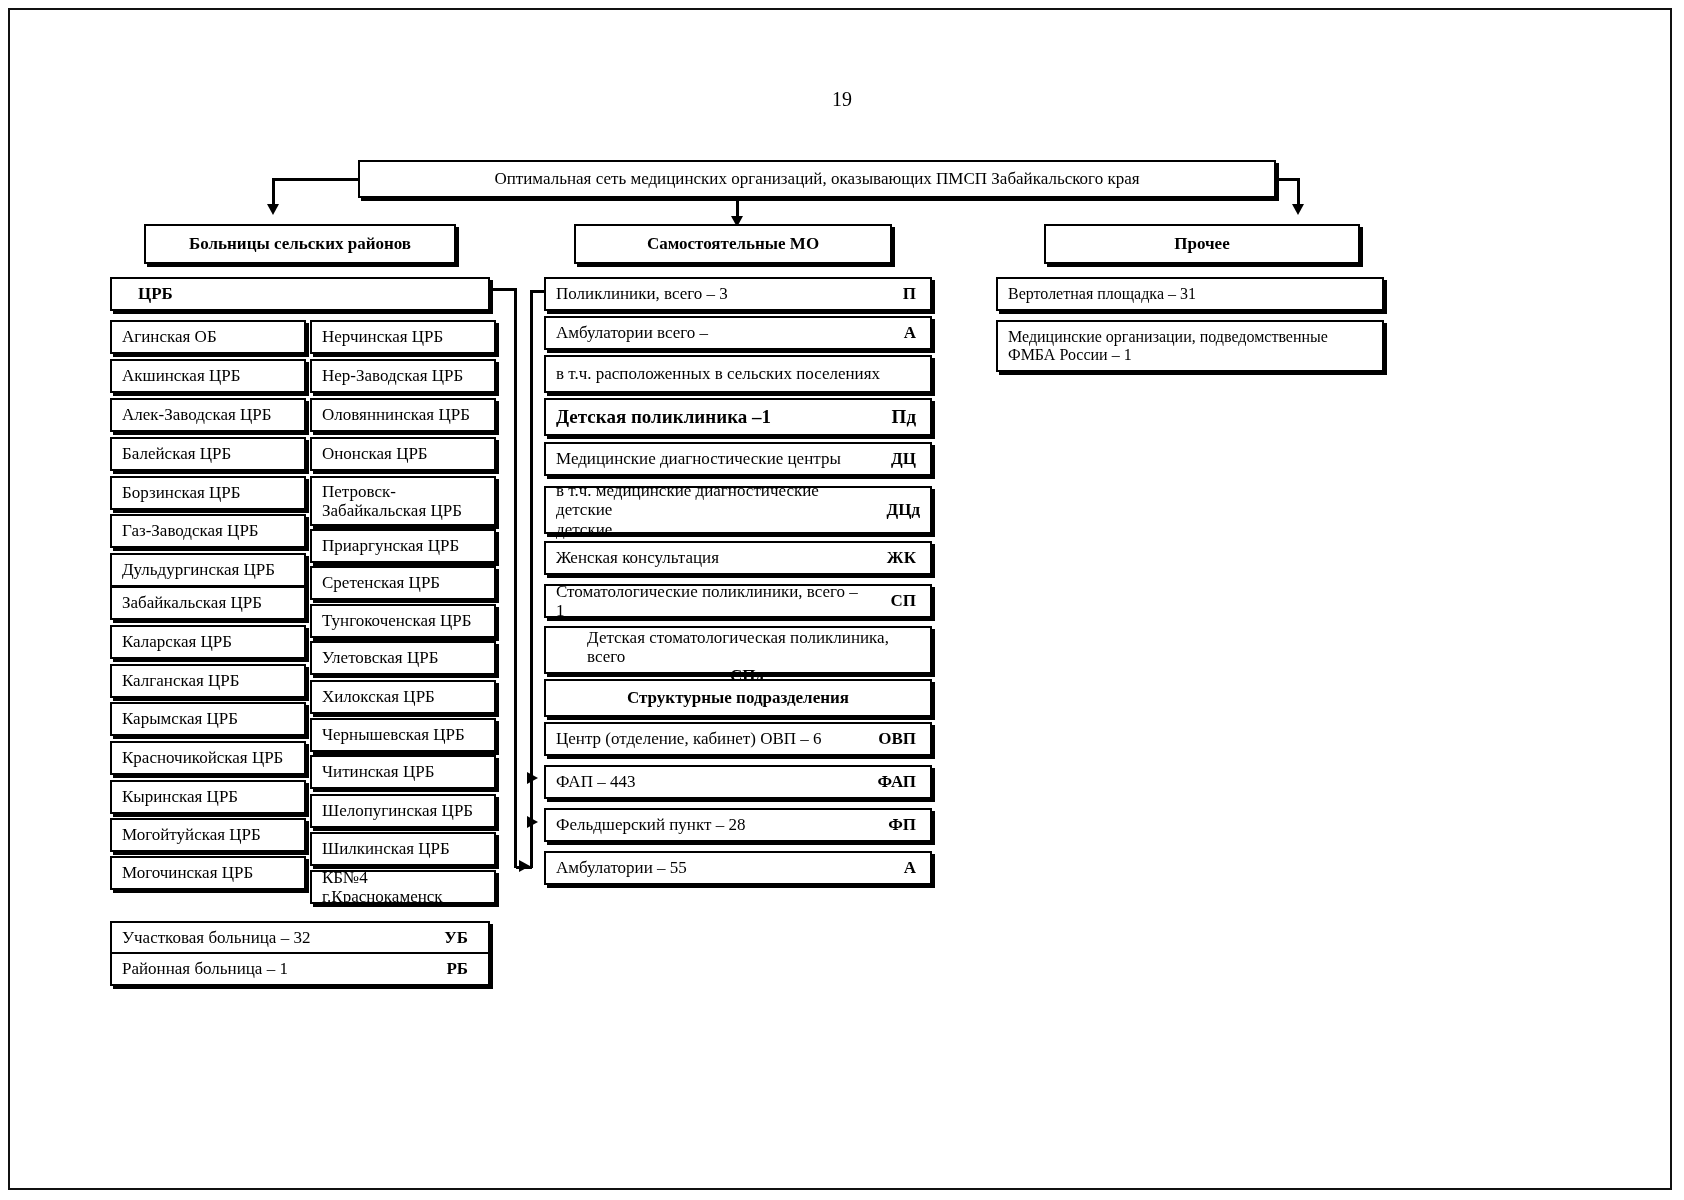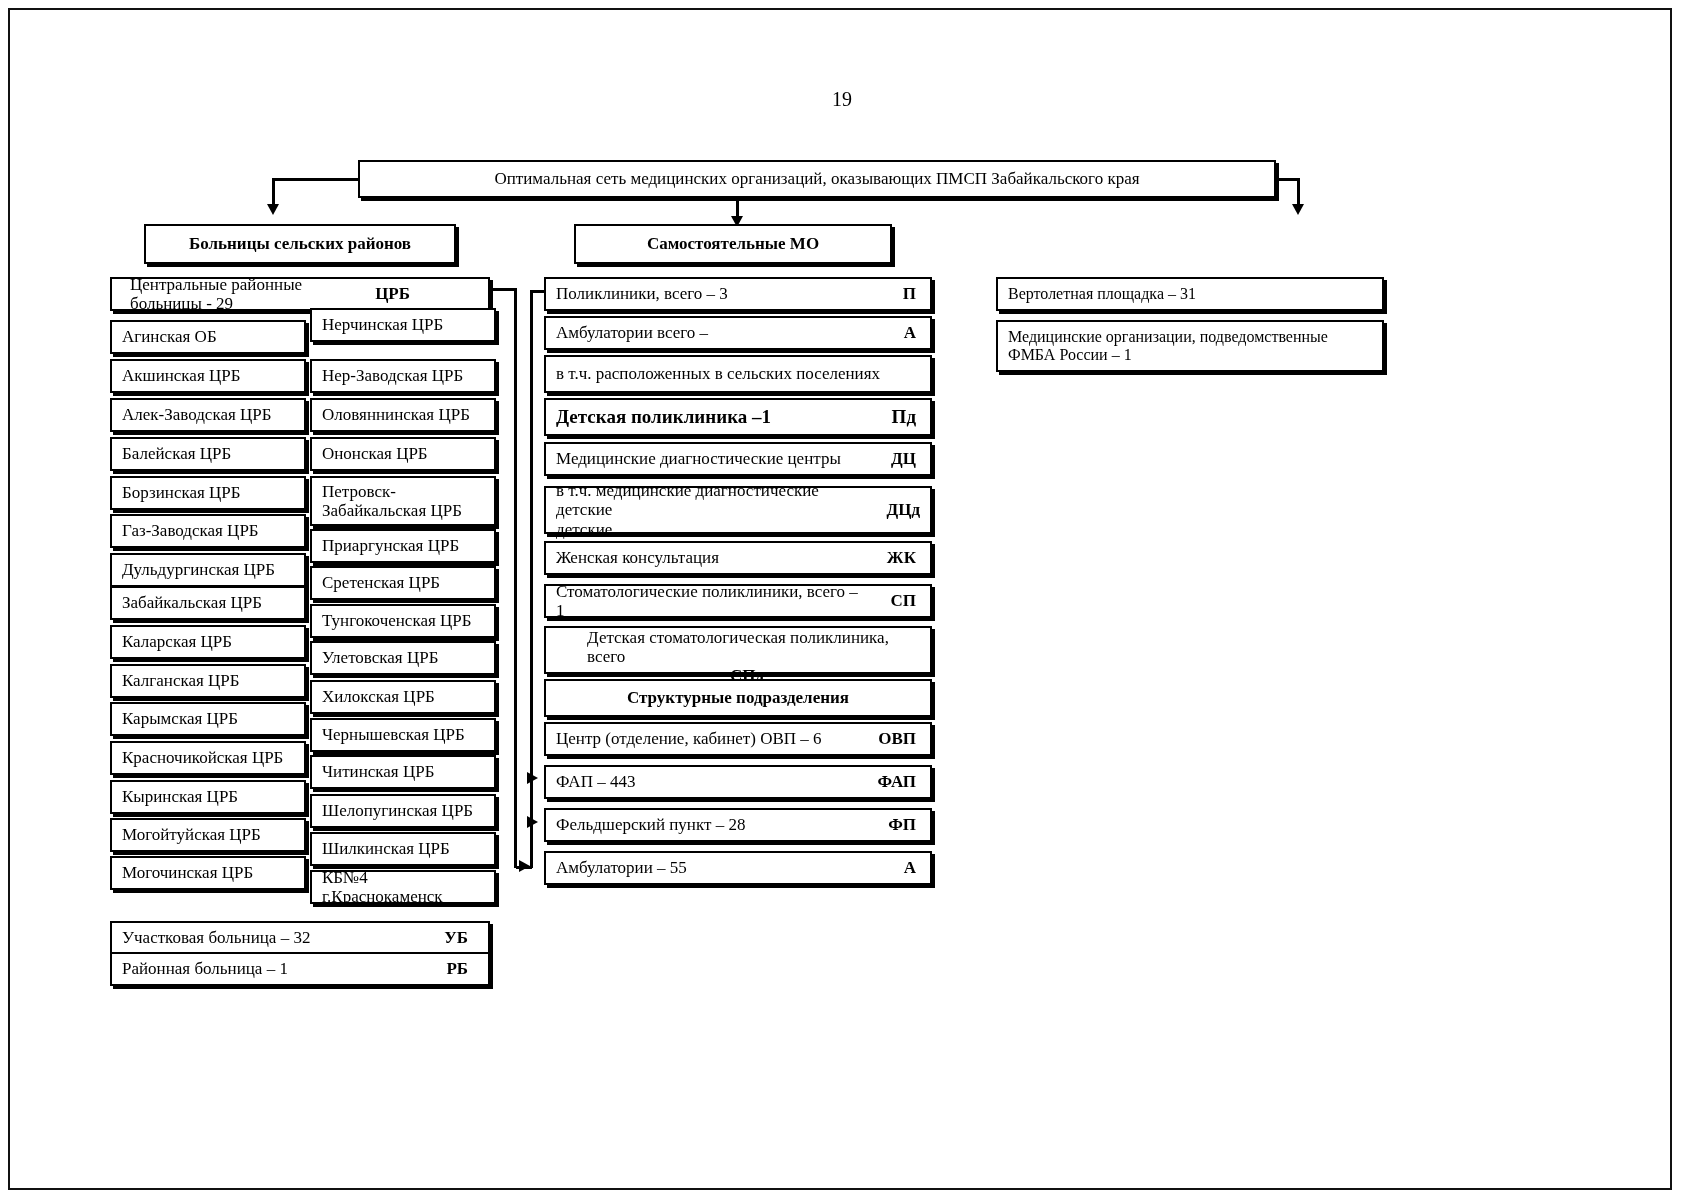--- a/index.html
+++ b/index.html
@@ -105,23 +105,25 @@
   <div class="ln" style="left:1274px; top:178px; width:26px; height:3px;"></div>
   <div class="ln" style="left:1297px; top:178px; width:3px; height:28px;"></div>
   <div class="arrow-down" style="left:1292px; top:204px;"></div>
 
   <div class="bx center bold" style="left:144px; top:224px; width:312px; height:40px;">
     <span class="lbl" style="text-align:center;">Больницы сельских районов</span>
   </div>
   <div class="bx center bold" style="left:574px; top:224px; width:318px; height:40px;">
     <span class="lbl" style="text-align:center;">Самостоятельные МО</span>
   </div>
+  <div class="bx center bold" style="left:1044px; top:224px; width:316px; height:40px;">
+    <span class="lbl" style="text-align:center;">Прочее</span>
+  </div>
 
   <div class="bx" style="left:110px; top:277px; width:380px; height:34px; padding-left:18px;">
-    <span class="lbl">Центральные районные больницы -  29</span>
     <span class="abbr" style="margin-right:68px;">ЦРБ</span>
   </div>
 
   <div id="left-col1">
       <div class="bx" style="left: 110px; top: 320px; width: 196px; height: 34px;">
         <span class="lbl stack">
           <span>Агинская ОБ</span>
         </span>
       </div>
       <div class="bx" style="left: 110px; top: 359px; width: 196px; height: 34px;">
@@ -189,21 +191,21 @@
           <span>Могойтуйская ЦРБ</span>
         </span>
       </div>
       <div class="bx" style="left: 110px; top: 856px; width: 196px; height: 34px;">
         <span class="lbl stack">
           <span>Могочинская ЦРБ</span>
         </span>
       </div>
     </div>
   <div id="left-col2">
-      <div class="bx" style="left: 310px; top: 308px; width: 186px; height: 34px; align-items: center;">
+      <div class="bx" style="left: 310px; top: 320px; width: 186px; height: 34px; align-items: center;">
         <span class="lbl stack">
           <span>Нерчинская ЦРБ</span>
         </span>
       </div>
       <div class="bx" style="left: 310px; top: 359px; width: 186px; height: 34px;">
         <span class="lbl stack">
           <span>Нер-Заводская ЦРБ</span>
         </span>
       </div>
       <div class="bx" style="left: 310px; top: 398px; width: 186px; height: 34px;">

